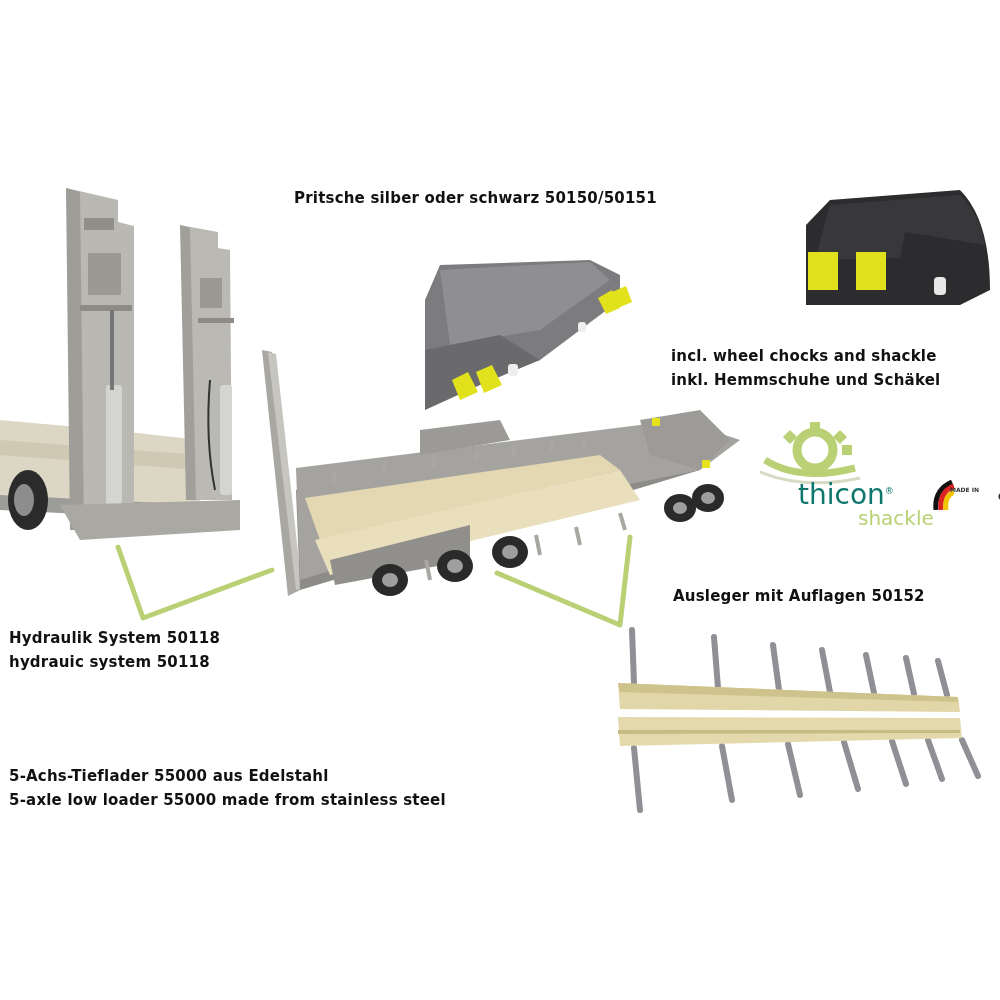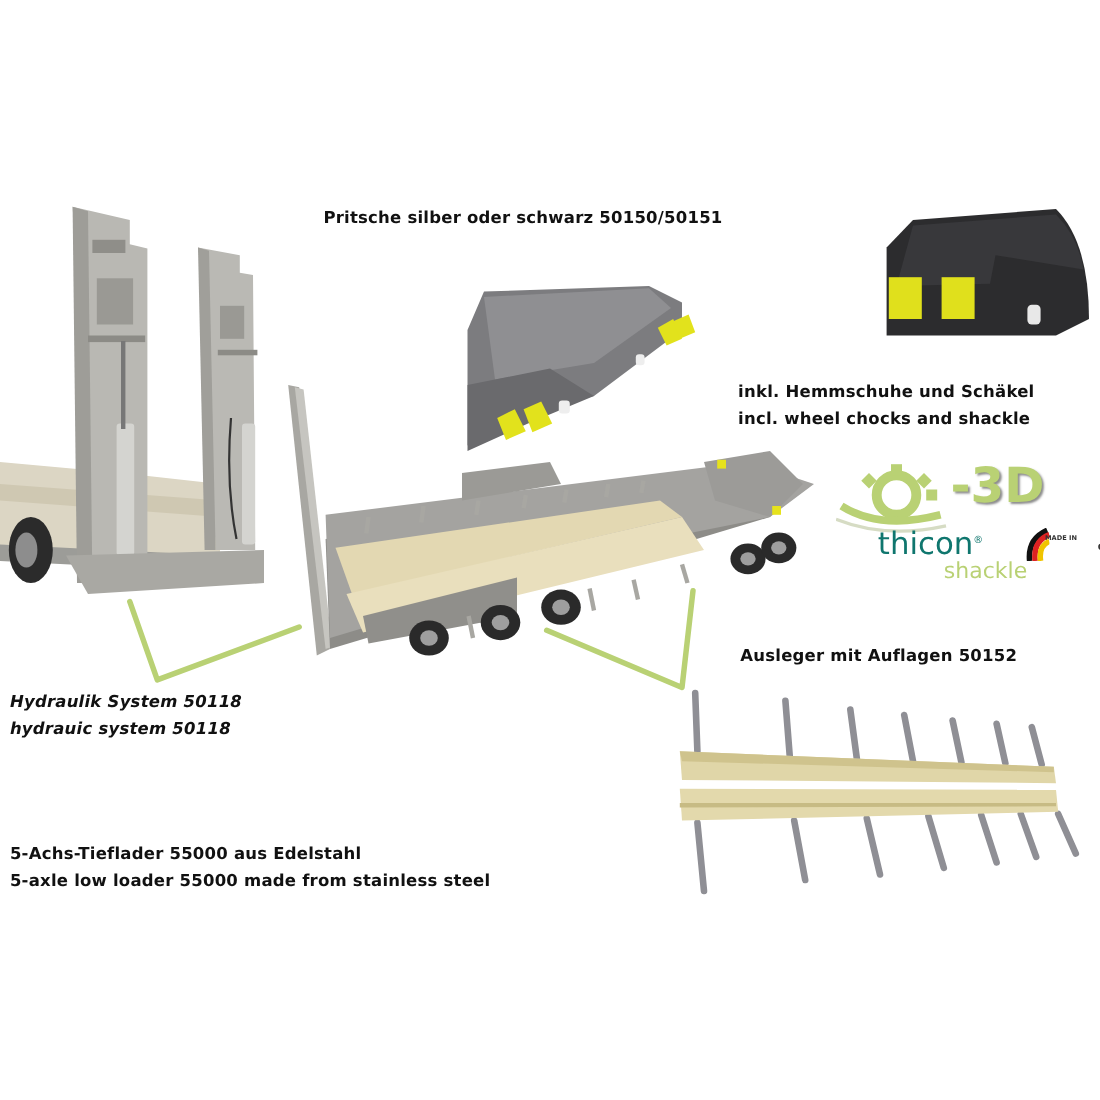--- a/index.html
+++ b/index.html
@@ -131,29 +131,29 @@
     <polyline points="118,547 143,618 272,570"></polyline>
     <polyline points="497,573 620,625 630,537"></polyline>
   </g>
 </svg>
 
 <div class="caption" style="left:294px; top:186px;">
   <div>Pritsche silber oder schwarz 50150/50151</div>
 </div>
 
 <div class="caption" style="left:671px; top:344px;">
+  <div>incl. wheel chocks and shackle</div>
   <div>inkl. Hemmschuhe und Schäkel</div>
-  <div>incl. wheel chocks and shackle</div>
 </div>
 
 <div class="caption" style="left:673px; top:584px;">
   <div>Ausleger mit Auflagen 50152</div>
 </div>
 
-<div class="caption" style="left:9px; top:626px;font-style:italic;">
+<div class="caption" style="left:9px; top:626px;">
   <div>Hydraulik System 50118</div>
   <div>hydrauic system 50118</div>
 </div>
 
 <div class="caption" style="left:9px; top:764px;">
   <div>5-Achs-Tieflader 55000 aus Edelstahl</div>
   <div>5-axle low loader 55000 made from stainless steel</div>
 </div>
 
 <div class="logo" style="left:760px; top:420px; width:240px; height:115px;">
@@ -163,21 +163,20 @@
     </g>
     <g fill="#b9d174">
       <rect x="50" y="2" width="10" height="10"></rect>
       <rect x="75" y="12" width="10" height="10" transform="rotate(45 80 17)"></rect>
       <rect x="82" y="25" width="10" height="10"></rect>
       <rect x="25" y="12" width="10" height="10" transform="rotate(45 30 17)"></rect>
     </g>
     <path d="M5 40 Q40 62 95 48" stroke="#b9d174" stroke-width="7" fill="none"></path>
     <path d="M0 52 Q45 70 100 58" stroke="#d6dcc4" stroke-width="3" fill="none"></path>
   </svg>
-  <div style="position:absolute; left:104px; top:-4px; font:bold 44px 'DejaVu Sans', sans-serif; color:#b9d174; text-shadow:2px 2px 2px #8c8c8c;">-3D</div>
   <div style="position:absolute; left:38px; top:58px; font:28px 'DejaVu Sans', sans-serif; color:#0f766e;">
     <span>thicon</span><sup style="font-size:9px;">®</sup>
   </div>
   <div style="position:absolute; left:98px; top:86px; font:20px 'DejaVu Sans', sans-serif; color:#b9d174;">shackle</div>
   <svg width="22" height="30" viewBox="0 0 22 30" style="position:absolute; left:172px; top:60px;">
     <path d="M4 30 Q2 10 20 2" stroke="#111" stroke-width="5" fill="none"></path>
     <path d="M9 30 Q7 12 22 6" stroke="#d22" stroke-width="5" fill="none"></path>
     <path d="M14 30 Q12 16 22 12" stroke="#f0c400" stroke-width="5" fill="none"></path>
   </svg>
   <div style="position:absolute; left:190px; top:66px; font:bold 6px 'DejaVu Sans', sans-serif; color:#333; line-height:8px;">

